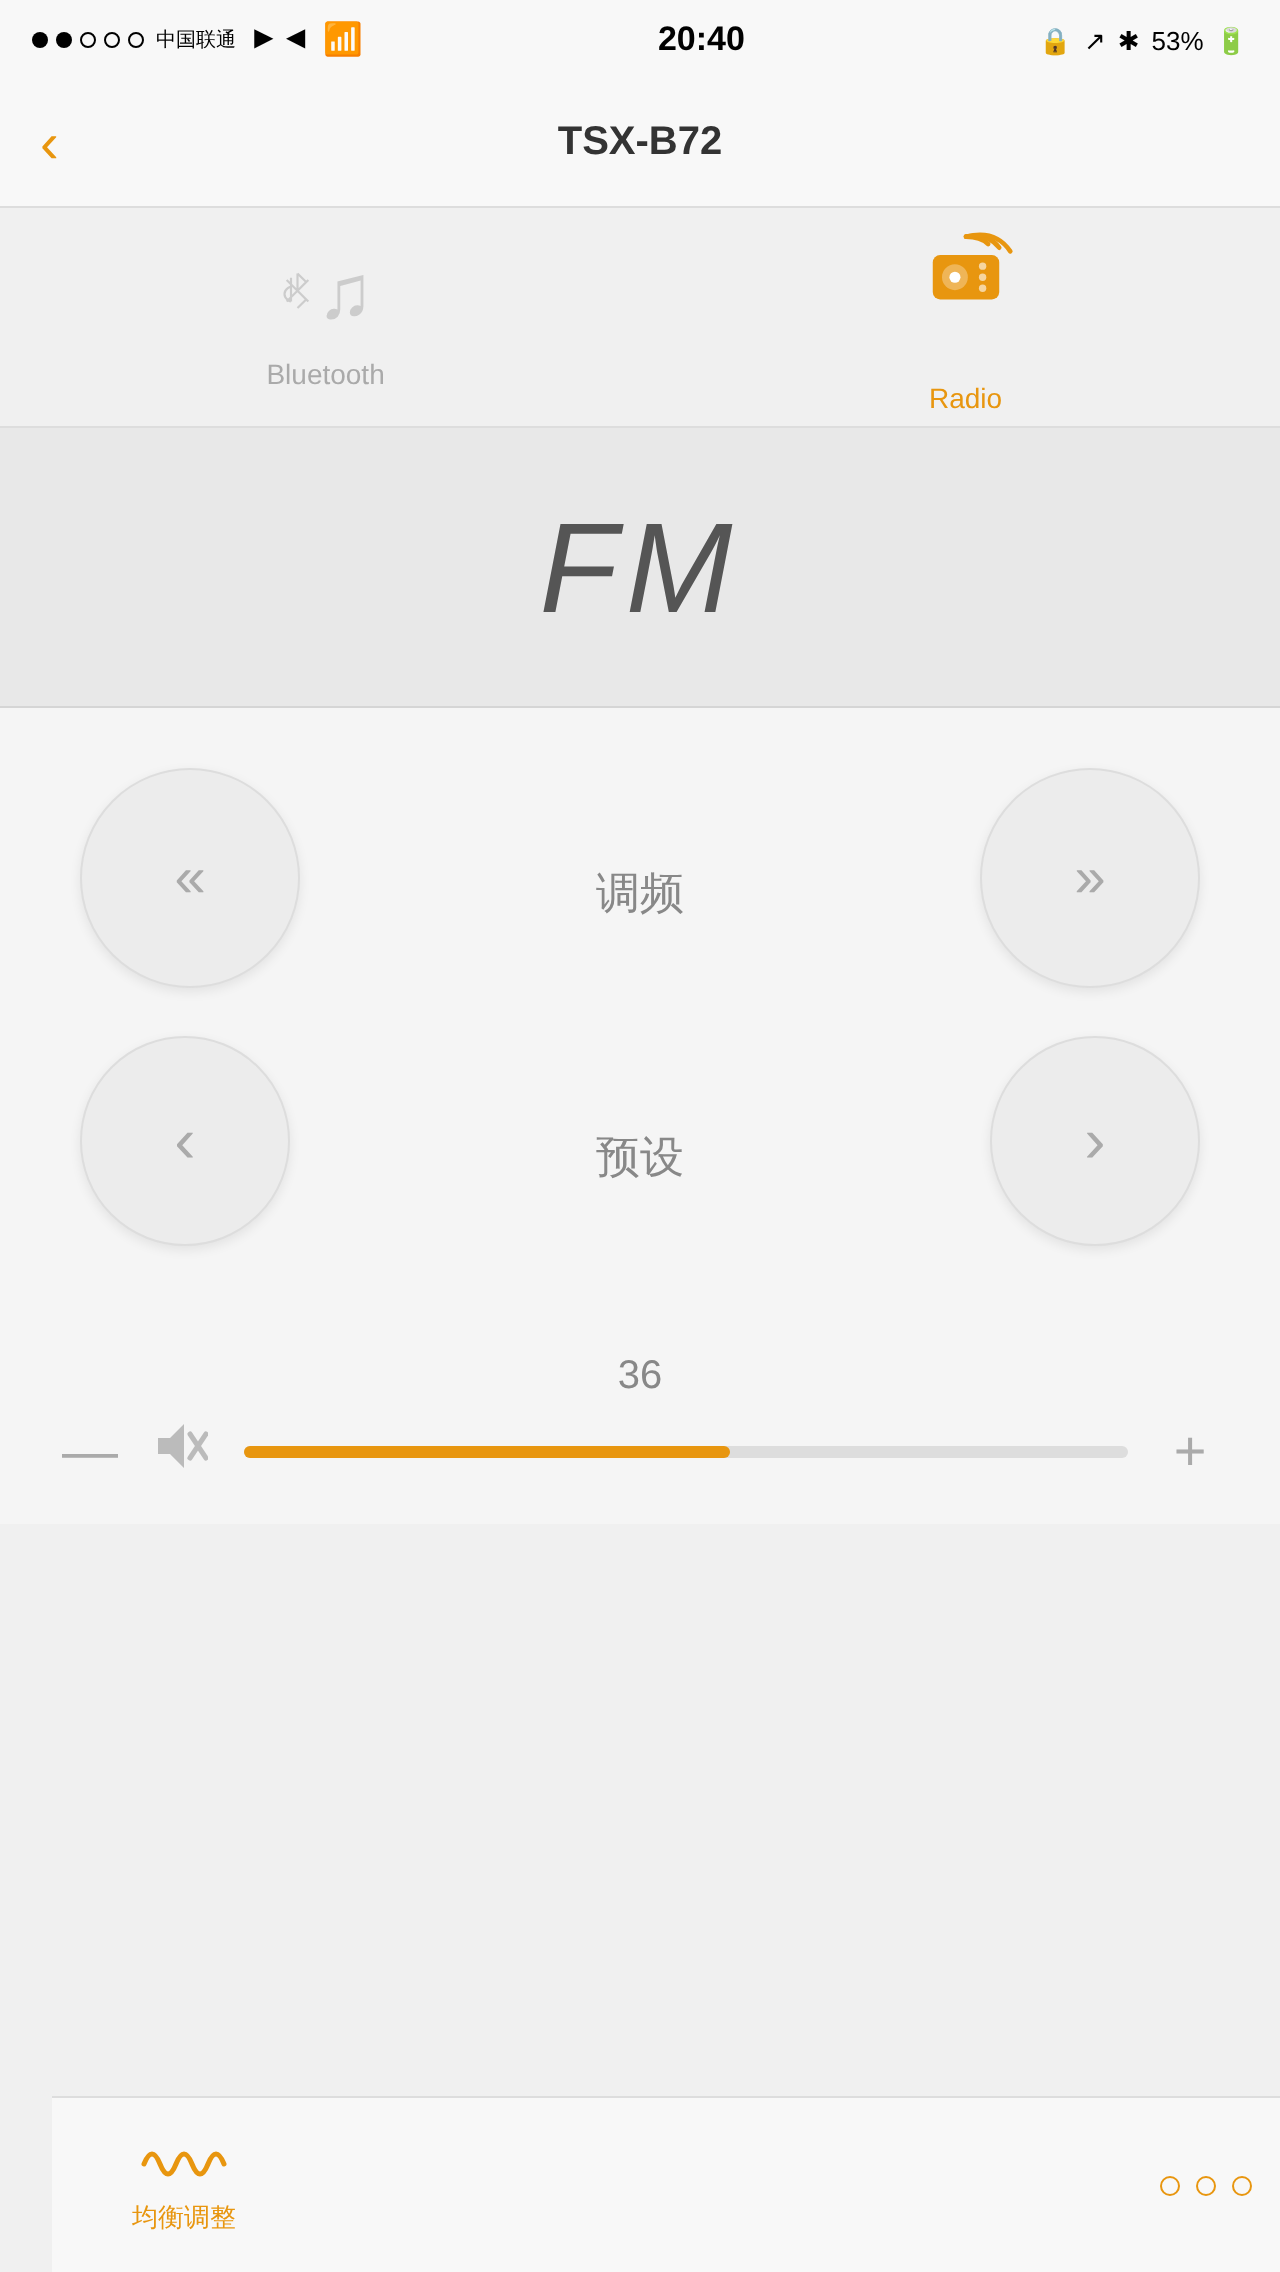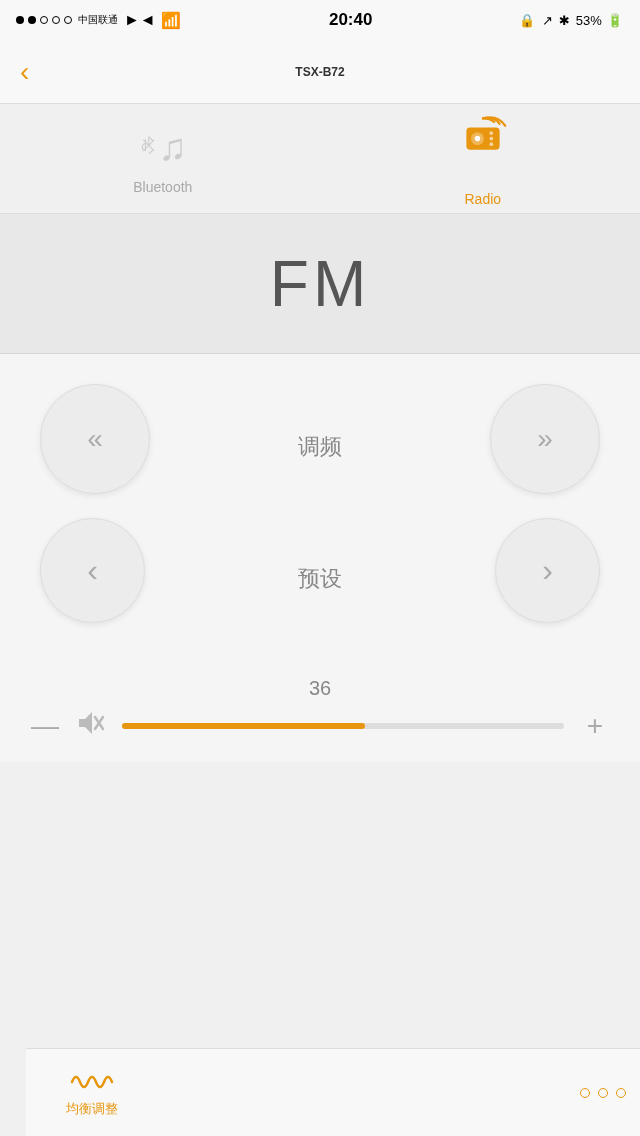--- a/index.html
+++ b/index.html
@@ -46,21 +46,21 @@
       position: relative;
     }
     .nav-back {
       position: absolute;
       left: 20px;
       font-size: 28px;
       color: #e8960f;
       cursor: pointer;
     }
     .nav-title {
-      font-size: 12px;
+      font-size: 20px;
       font-weight: 600;
       color: #333;
     }
 
     
     .source-bar {
       width: 640px;
       height: 110px;
       background: #f0f0f0;
       display: flex;
@@ -93,20 +93,21 @@
 
     
     .fm-display {
       width: 640px;
       height: 140px;
       background: #e8e8e8;
       display: flex;
       align-items: center;
       justify-content: center;
       border-bottom: 1px solid #d5d5d5;
+      font-style: italic;
     }
     .fm-text {
       font-size: 64px;
       font-weight: 300;
       color: #555;
       letter-spacing: 4px;
     }
 
     
     .controls-section {

